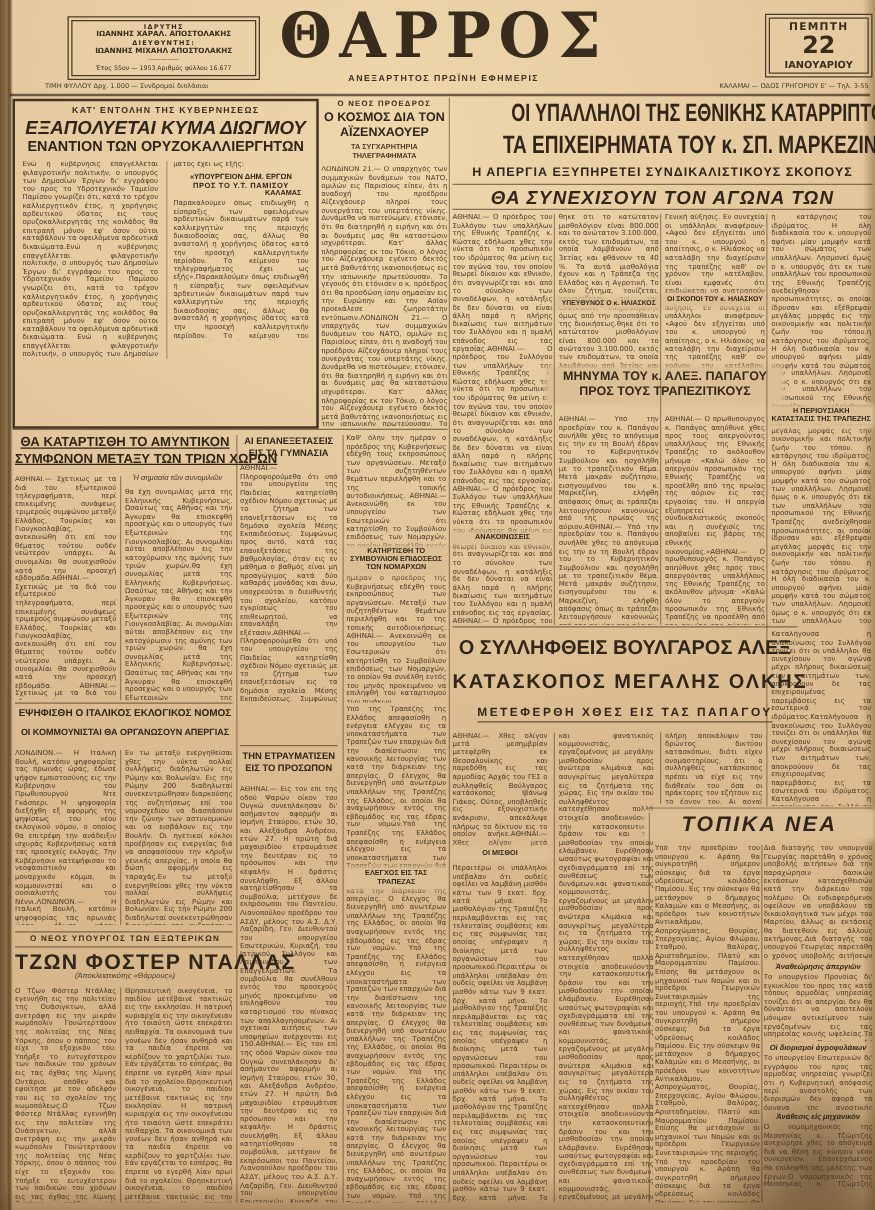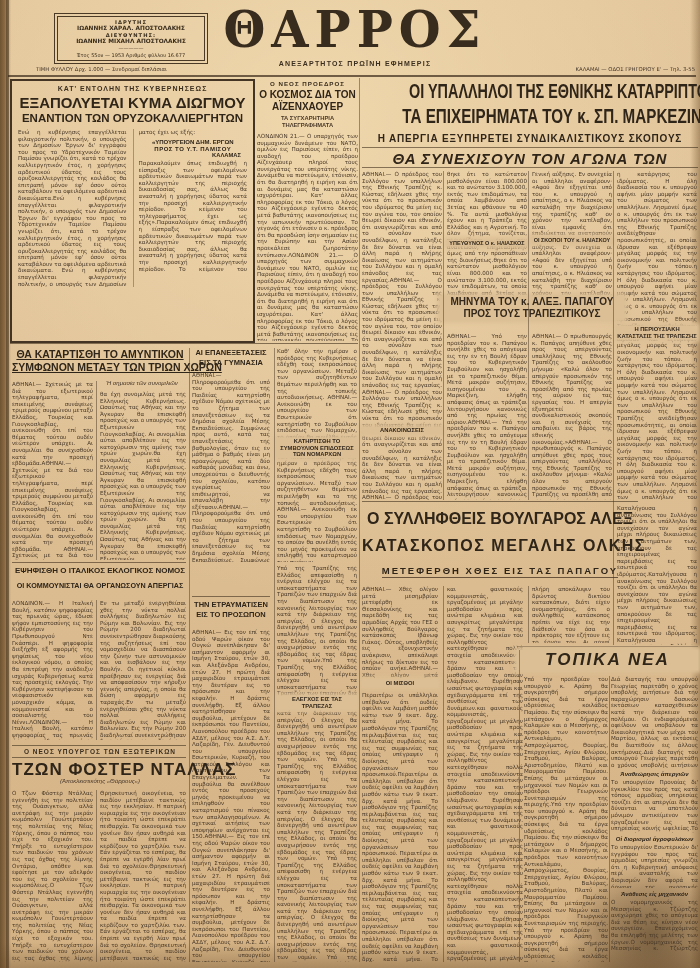--- a/index.html
+++ b/index.html
@@ -59,27 +59,34 @@
       <div style="font-size:5.8px;font-weight:bold;">ΙΩΑΝΝΗΣ ΜΙΧΑΗΛ ΑΠΟΣΤΟΛΑΚΗΣ</div>
       <div style="font-size:5px;color:#5a4832;margin:1px 0;">—————</div>
       <div style="font-size:5px;">Έτος 55ον — 1953 Αριθμός φύλλου 16.677</div>
     </div>
   </div>
   <div class="abs" style="left:36px;top:66px;width:190px;font-size:5.3px;color:#44362a;">ΤΙΜΗ ΦΥΛΛΟΥ Δρχ. 1.000 — Συνδρομαί διπλάσιαι</div>
 
   <div class="abs mast-title" style="left:205px;top:5px;width:300px;">ΘΑΡΡΟΣ</div>
   <div class="abs kick" style="left:205px;top:60px;width:300px;font-size:7px;letter-spacing:1.2px;">ΑΝΕΞΑΡΤΗΤΟΣ ΠΡΩΪΝΗ ΕΦΗΜΕΡΙΣ</div>
 
+  <div class="abs dbox" style="left:612px;top:11px;width:80px;">
+    <div class="in">
+      <div style="font-size:8.5px;font-weight:bold;letter-spacing:1px;">ΠΕΜΠΤΗ</div>
+      <div style="font-size:19px;font-weight:bold;line-height:1.05;">22</div>
+      <div style="font-size:7.8px;font-weight:bold;">ΙΑΝΟΥΑΡΙΟΥ</div>
+    </div>
+  </div>
   <div class="abs" style="left:505px;top:66px;width:190px;font-size:5.3px;color:#44362a;text-align:right;">ΚΑΛΑΜΑΙ — ΟΔΟΣ ΓΡΗΓΟΡΙΟΥ Ε' — Τηλ. 3-55</div>
 
   <div class="hr2" style="left:8px;top:75px;width:688px;"></div>
 
   <div class="abs boxA" style="left:10px;top:79px;width:229px;height:252px;">
     <div class="kick" style="font-size:7px;">ΚΑΤ' ΕΝΤΟΛΗΝ ΤΗΣ ΚΥΒΕΡΝΗΣΕΩΣ</div>
-    <div class="hd nowrap" style="font-size:15px;margin-top:2px;">ΕΞΑΠΟΛΥΕΤΑΙ ΚΥΜΑ ΔΙΩΓΜΟΥ</div>
+    <div class="hd nowrap" style="font-size:15px;margin-top:2px;font-style:italic;">ΕΞΑΠΟΛΥΕΤΑΙ ΚΥΜΑ ΔΙΩΓΜΟΥ</div>
     <div class="hd nowrap" style="font-size:11.5px;margin-top:1px;">ΕΝΑΝΤΙΟΝ ΤΩΝ ΟΡΥΖΟΚΑΛΛΙΕΡΓΗΤΩΝ</div>
     <div class="colset" style="margin-top:5px;height:158px;">
       <div class="body fillblk" style="width:110px;height:158px;">Ενώ η κυβέρνησις επαγγέλλεται φιλαγροτικήν πολιτικήν, ο υπουργός των Δημοσίων Έργων δι' εγγράφου του προς το Υδροτεχνικόν Ταμείον Παμίσου γνωρίζει ότι, κατά το τρέχον καλλιεργητικόν έτος, η χορήγησις αρδευτικού ύδατος εις τους ορυζοκαλλιεργητάς της κοιλάδος θα επιτραπή μόνον εφ' όσον ούτοι καταβάλουν τα οφειλόμενα αρδευτικά δικαιώματα.Ενώ η κυβέρνησις επαγγέλλεται φιλαγροτικήν πολιτικήν, ο υπουργός των Δημοσίων Έργων δι' εγγράφου του προς το Υδροτεχνικόν Ταμείον Παμίσου γνωρίζει ότι, κατά το τρέχον καλλιεργητικόν έτος, η χορήγησις αρδευτικού ύδατος εις τους ορυζοκαλλιεργητάς της κοιλάδος θα επιτραπή μόνον εφ' όσον ούτοι καταβάλουν τα οφειλόμενα αρδευτικά δικαιώματα. Ενώ η κυβέρνησις επαγγέλλεται φιλαγροτικήν πολιτικήν, ο υπουργός των Δημοσίων Έργων δι' εγγράφου του προς το Υδροτεχνικόν Ταμείον Παμίσου γνωρίζει ότι, κατά το τρέχον καλλιεργητικόν έτος, η χορήγησις αρδευτικού ύδατος εις τους ορυζοκαλλιεργητάς της κοιλάδος θα επιτραπή μόνον εφ' όσον ούτοι καταβάλουν τα οφειλόμενα αρδευτικά δικαιώματα. </div>
       <div style="width:110px;border-left:1px solid rgba(74,56,36,.4);padding-left:5px;">
         <div class="body" style="height:8px;">ματος έχει ως εξής:</div>
         <div class="hd" style="font-size:6px;margin-top:2px;">«ΥΠΟΥΡΓΕΙΟΝ ΔΗΜ. ΕΡΓΩΝ</div>
         <div class="hd" style="font-size:6px;letter-spacing:.5px;margin-top:1px;">ΠΡΟΣ ΤΟ Υ.Τ. ΠΑΜΙΣΟΥ</div>
         <div class="hd" style="font-size:5.8px;text-align:right;padding-right:6px;">ΚΑΛΑΜΑΣ</div>
         <div class="body fillblk" style="height:112px;margin-top:2px;">Παρακαλούμεν όπως επιδιωχθή η είσπραξις των οφειλομένων αρδευτικών δικαιωμάτων παρά των καλλιεργητών της περιοχής δικαιοδοσίας σας, άλλως θα ανασταλή η χορήγησις ύδατος κατά την προσεχή καλλιεργητικήν περίοδον. Το κείμενον του τηλεγραφήματος έχει ως εξής».Παρακαλούμεν όπως επιδιωχθή η είσπραξις των οφειλομένων αρδευτικών δικαιωμάτων παρά των καλλιεργητών της περιοχής δικαιοδοσίας σας, άλλως θα ανασταλή η χορήγησις ύδατος κατά την προσεχή καλλιεργητικήν περίοδον. Το κείμενον του τηλεγραφήματος έχει ως εξής». </div>
       </div>

